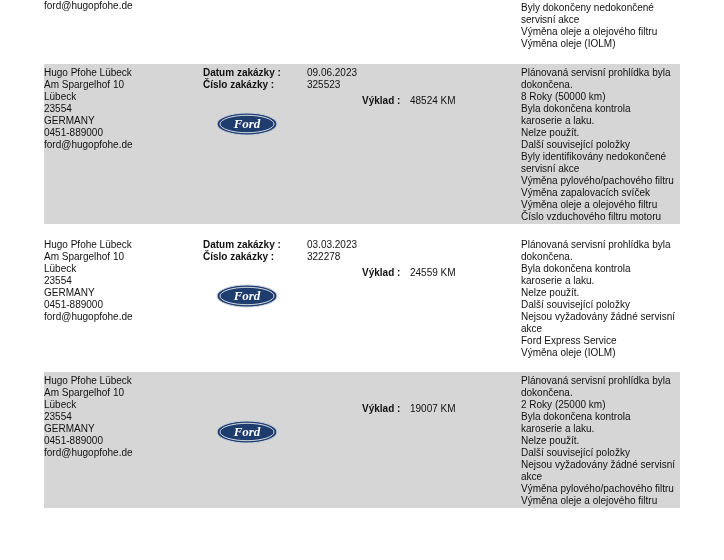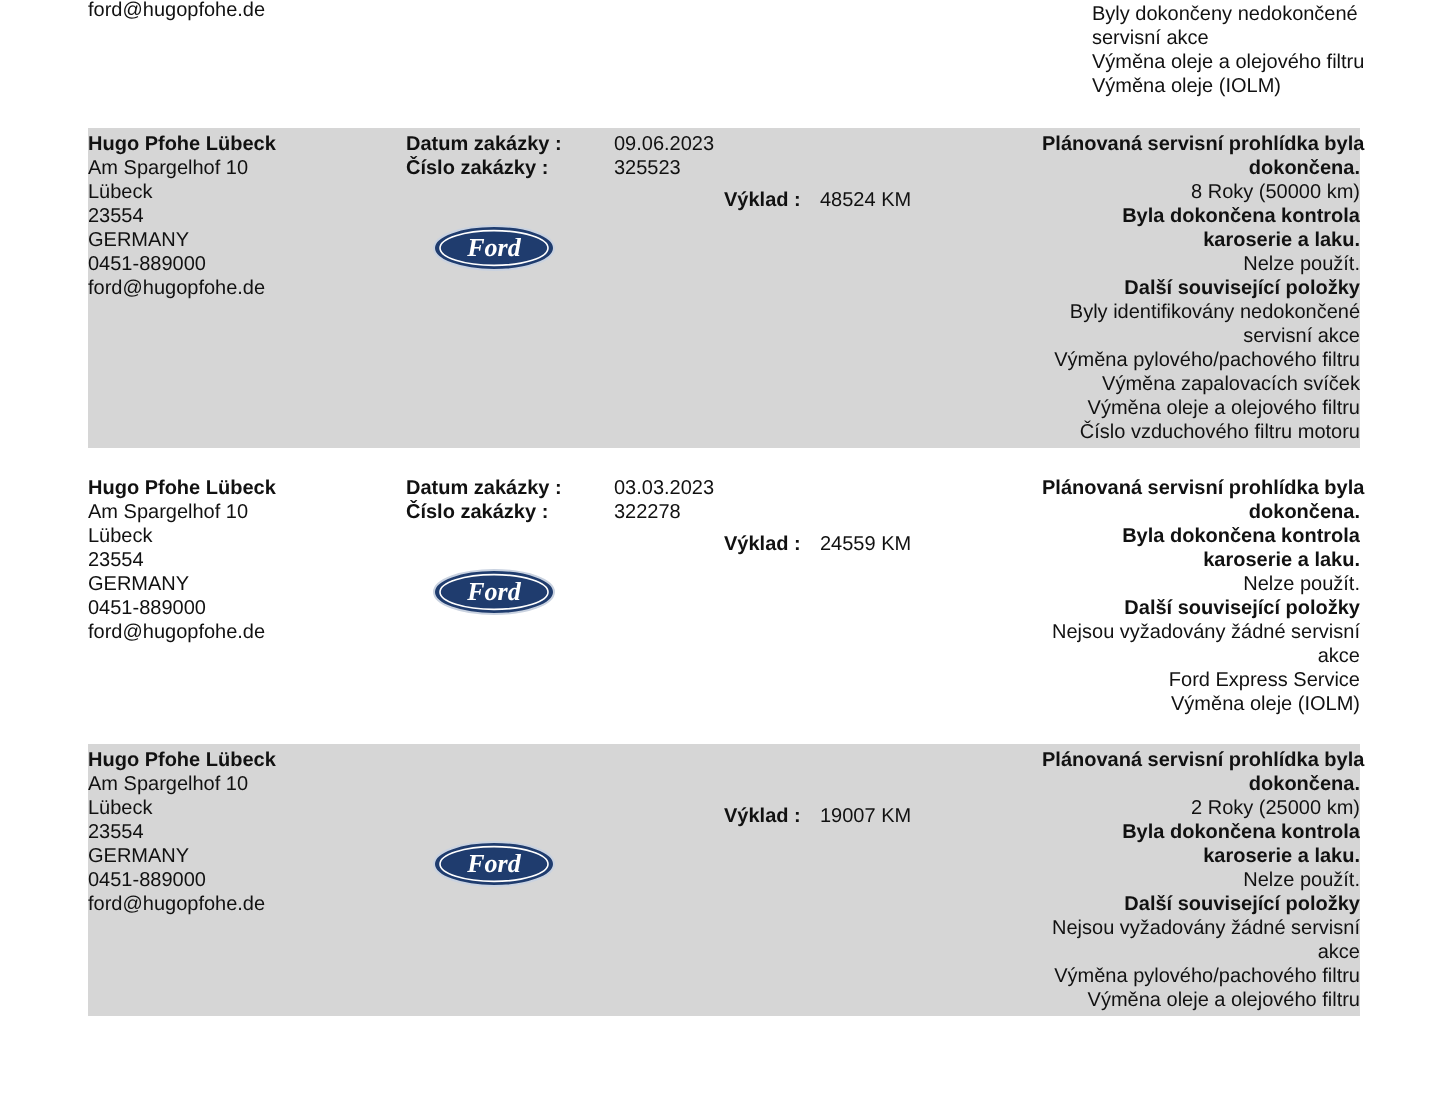--- a/index.html
+++ b/index.html
@@ -2,37 +2,37 @@
 <html><head>
 <meta charset="utf-8">
 <style>
   html, body { margin: 0; padding: 0; }
   body {
     width: 724px; height: 560px; overflow: hidden; background: #ffffff;
     font-family: "Liberation Sans", sans-serif; font-size: 10px; color: #111;
     position: relative;
   }
   .line { height: 12px; line-height: 12px; white-space: nowrap; }
-  .b { font-weight: bold; }
+  .b { font-weight: normal; }
   .record {
     position: absolute; left: 44px; width: 636px;
   }
   .record.shaded { background: #d6d6d6; }
   .col { position: absolute; top: 3px; }
   .c1 { left: 0px; width: 155px; }
   .c2 { left: 159px; width: 155px; }
   .c3 { left: 318px; width: 150px; }
   .c4 { left: 477px; width: 159px; }
   .lbl { display: inline-block; font-weight: bold; }
   .c2 .lbl { width: 104px; }
   .c3 .lbl { width: 48px; margin-top: 28px; }
   .logo { position: absolute; left: 172px; }
-  .c4 .line { white-space: nowrap; text-align: right; }
+  .c4 .line { white-space: nowrap; }
   .top-frag { position: absolute; left: 44px; top: 0; }
-  .top-frag-right { position: absolute; left: 521px; top: 2px; margin-left: 25px; }
+  .top-frag-right { position: absolute; left: 521px; top: 2px; }
 </style>
 </head>
 <body>
 
 <div class="top-frag">
   <div class="line">ford@hugopfohe.de</div>
 </div>
 <div class="top-frag-right">
   <div class="line">Byly dokončeny nedokončené</div>
   <div class="line">servisní akce</div>

